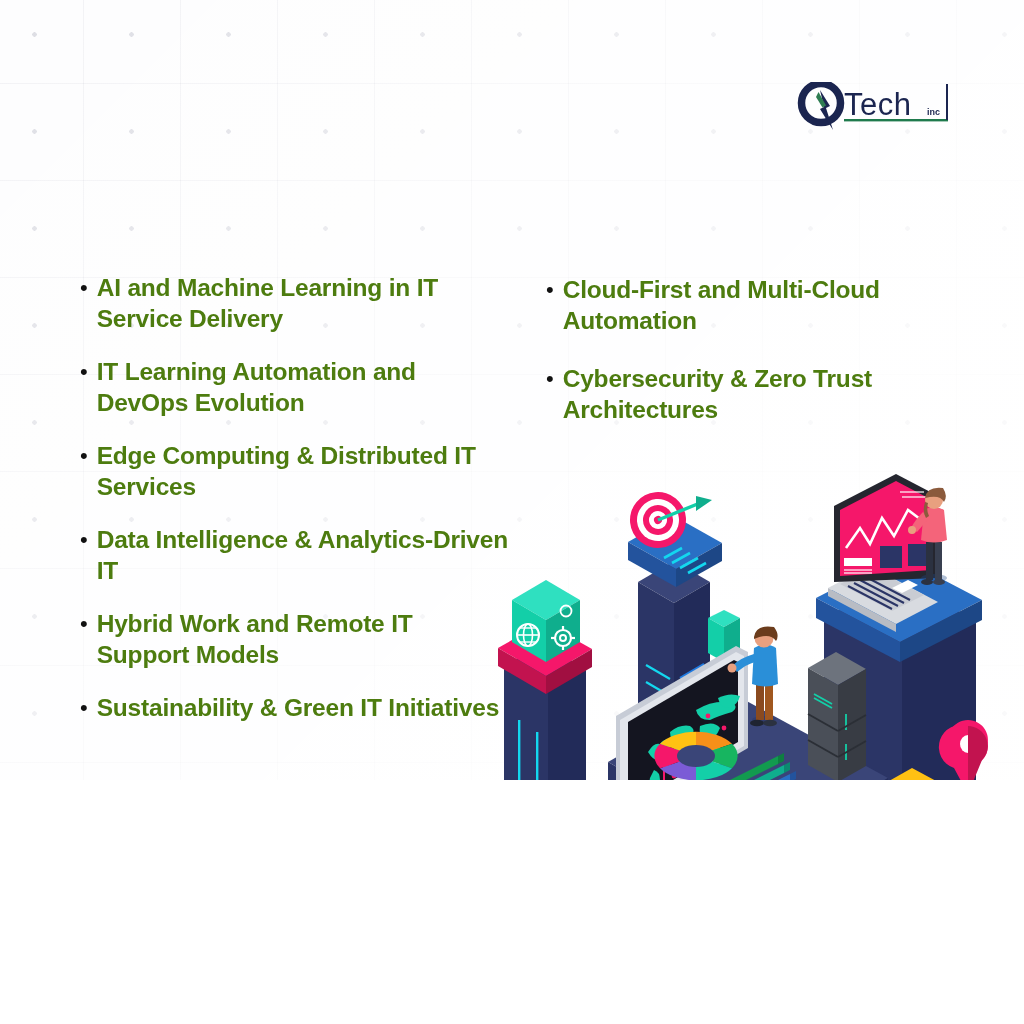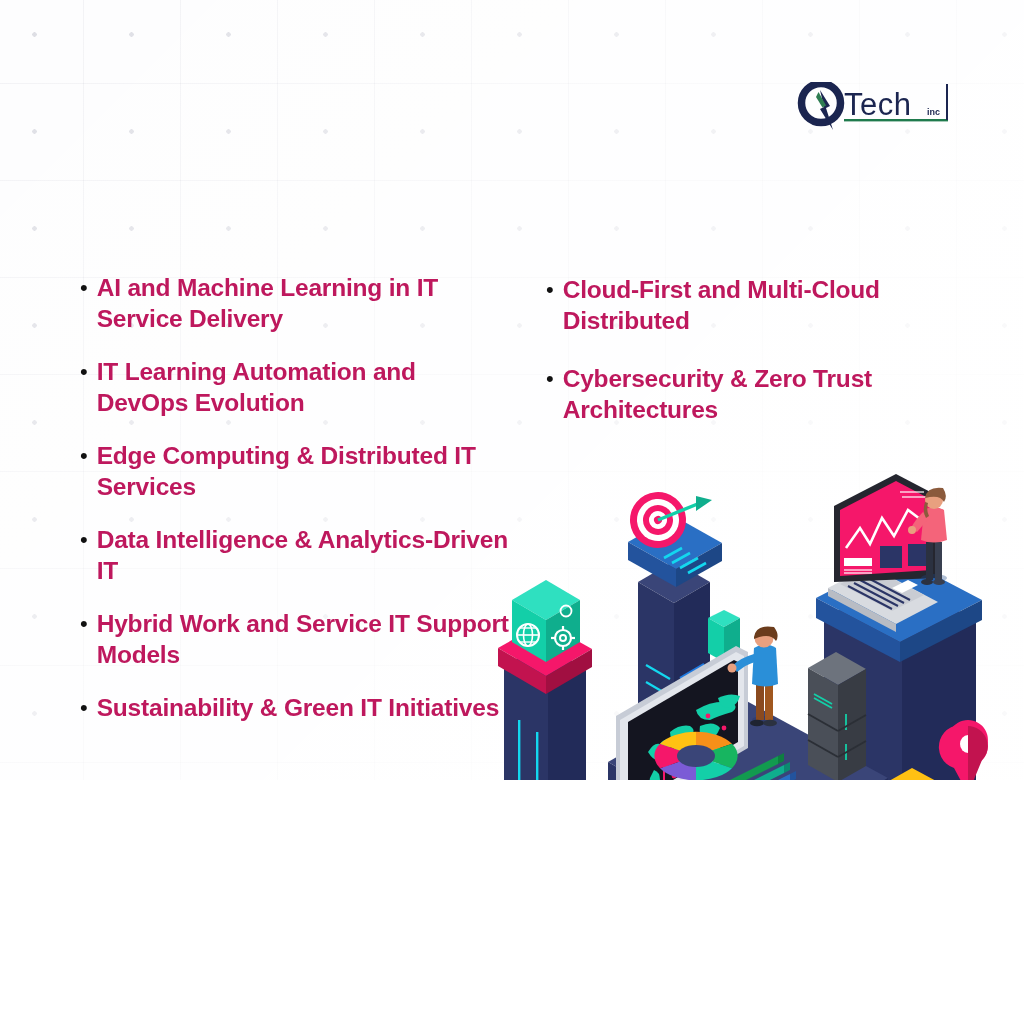--- a/index.html
+++ b/index.html
@@ -79,21 +79,21 @@
     flex:0 0 auto;
     color:#111111;
     font-size:22px;
     line-height:31px;
     margin-right:9px;
   }
   .bullet .txt{
     font-size:24.5px;
     line-height:31px;
     font-weight:bold;
-    color:#be185d;
+    color:#4d7c0f;
     letter-spacing:-0.2px;
   }
   .col-right .bullet .txt{font-size:24.5px;}
 
   
   .illus{
     position:absolute;left:468px;top:470px;
     width:560px;height:560px;
   }
   .illus svg{display:block;}
@@ -136,32 +136,32 @@
     <div class="bullet">
       <span class="dot">•</span>
       <span class="txt">Edge Computing &amp; Distributed IT Services</span>
     </div>
     <div class="bullet">
       <span class="dot">•</span>
       <span class="txt">Data Intelligence &amp; Analytics-Driven IT</span>
     </div>
     <div class="bullet">
       <span class="dot">•</span>
-      <span class="txt">Hybrid Work and Service IT Support Models</span>
+      <span class="txt">Hybrid Work and Remote IT Support Models</span>
     </div>
     <div class="bullet">
       <span class="dot">•</span>
       <span class="txt">Sustainability &amp; Green IT Initiatives</span>
     </div>
   </div>
 
   <div class="col col-right">
     <div class="bullet">
       <span class="dot">•</span>
-      <span class="txt">Cloud-First and Multi-Cloud Distributed</span>
+      <span class="txt">Cloud-First and Multi-Cloud Automation</span>
     </div>
     <div class="bullet">
       <span class="dot">•</span>
       <span class="txt">Cybersecurity &amp; Zero Trust Architectures</span>
     </div>
   </div>
 
   <div class="illus">
   <svg width="560" height="560" viewBox="0 0 560 560" xmlns="http://www.w3.org/2000/svg">
 

